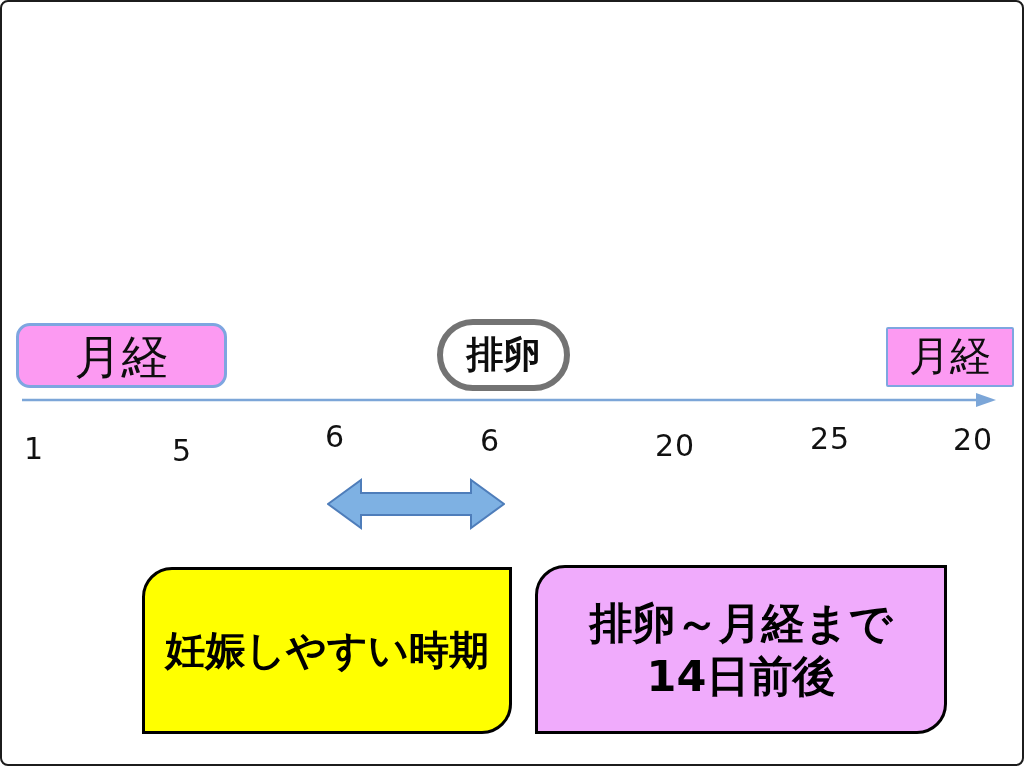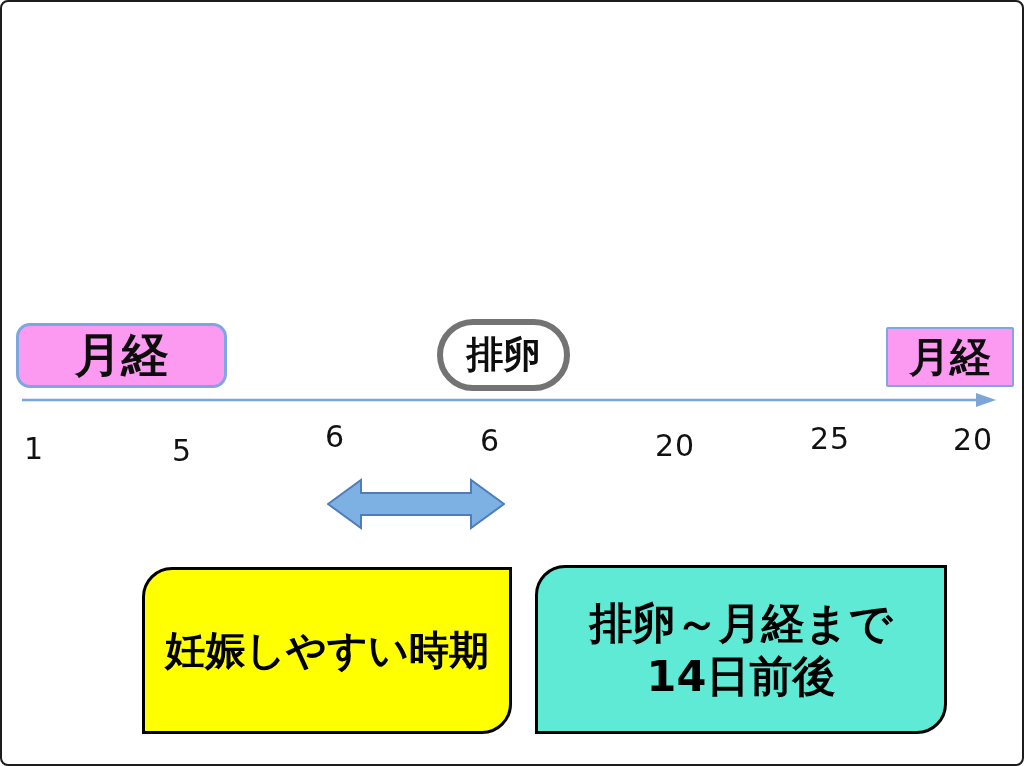--- a/index.html
+++ b/index.html
@@ -12,26 +12,25 @@
     border-radius: 8px;
     overflow: hidden;
     font-family: "DejaVu Sans", "Liberation Sans", sans-serif;
     color: #000;
   }
 
   
   .event-box {
     position: absolute;
     display: flex;
-    align-items: center;
     justify-content: center;
     background: #fc9af2;
     border: 3px solid #7ea6e0;
     box-sizing: border-box;
-    font-weight: bold;
+    font-weight: normal;
     color: #0d0d0d;
   }
   .event-box.left {
     left: 14px; top: 321px; width: 211px; height: 65px;
     border-radius: 14px;
     font-size: 47px;
   }
   .event-box.right {
     left: 884px; top: 325px; width: 128px; height: 60px;
     border-radius: 2px;
@@ -82,21 +81,21 @@
     text-align: center;
     color: #000;
   }
   .callout.fertile {
     left: 140px; top: 565px; width: 370px; height: 167px;
     background: #ffff00;
     font-size: 40px;
   }
   .callout.luteal {
     left: 533px; top: 563px; width: 412px; height: 169px;
-    background: #5eead4;
+    background: #f0abfc;
     font-size: 43px;
     line-height: 1.22;
   }
 </style>
 </head>
 <body>
 
 <div class="slide">
 
   <div class="event-box left">

